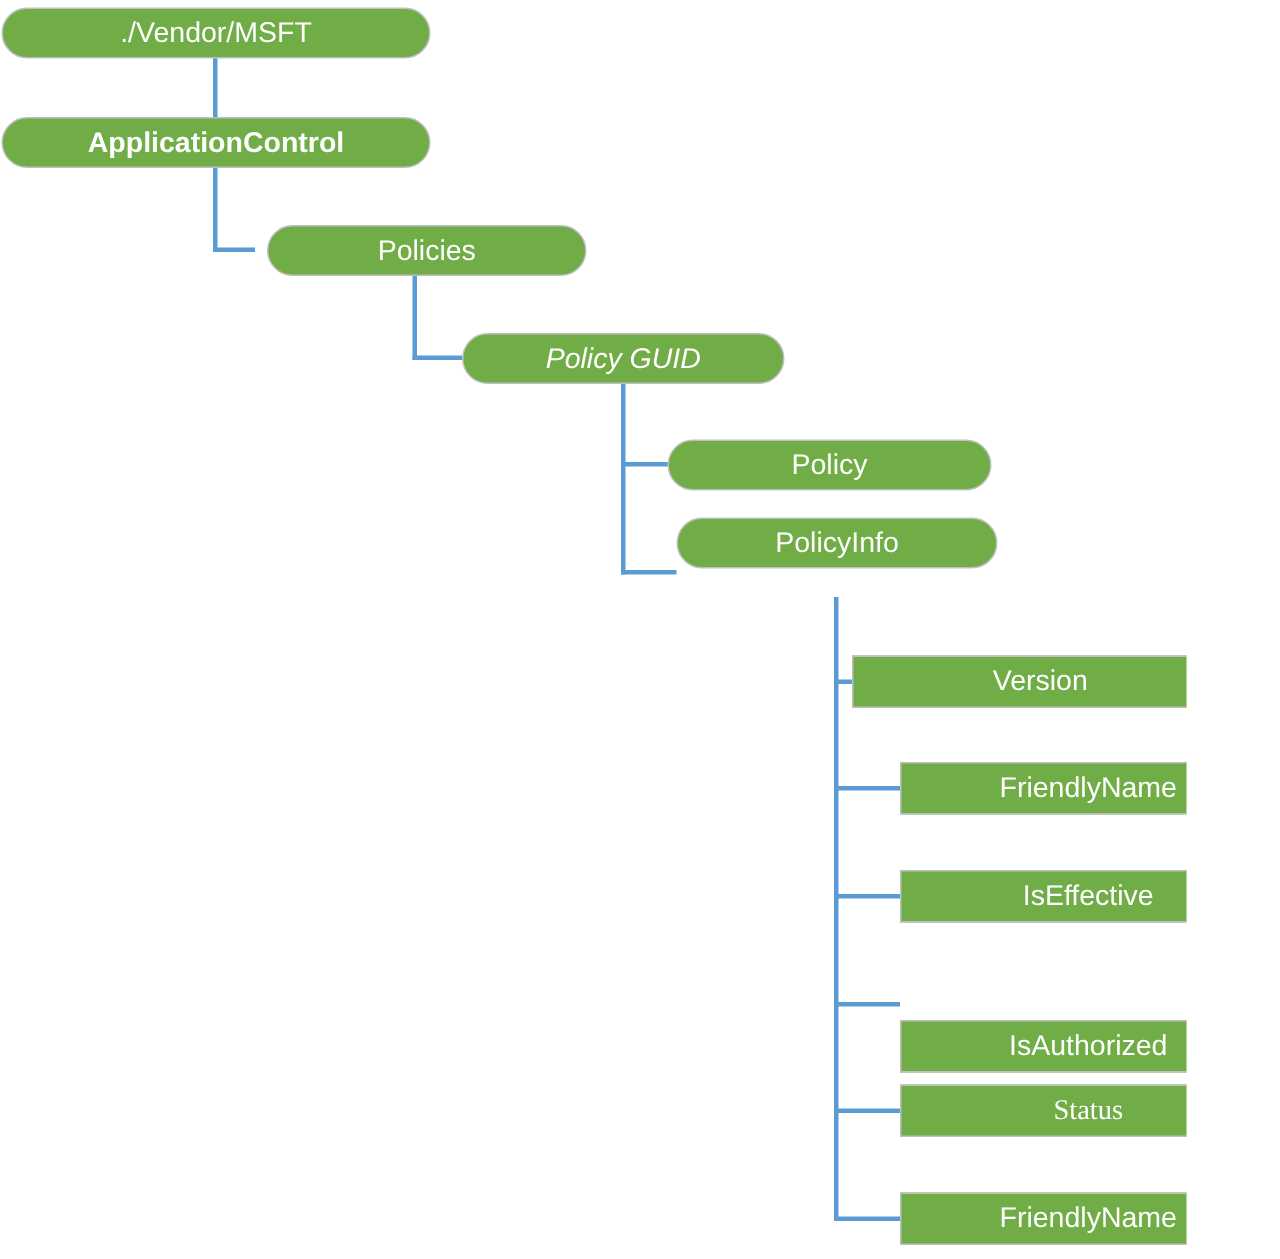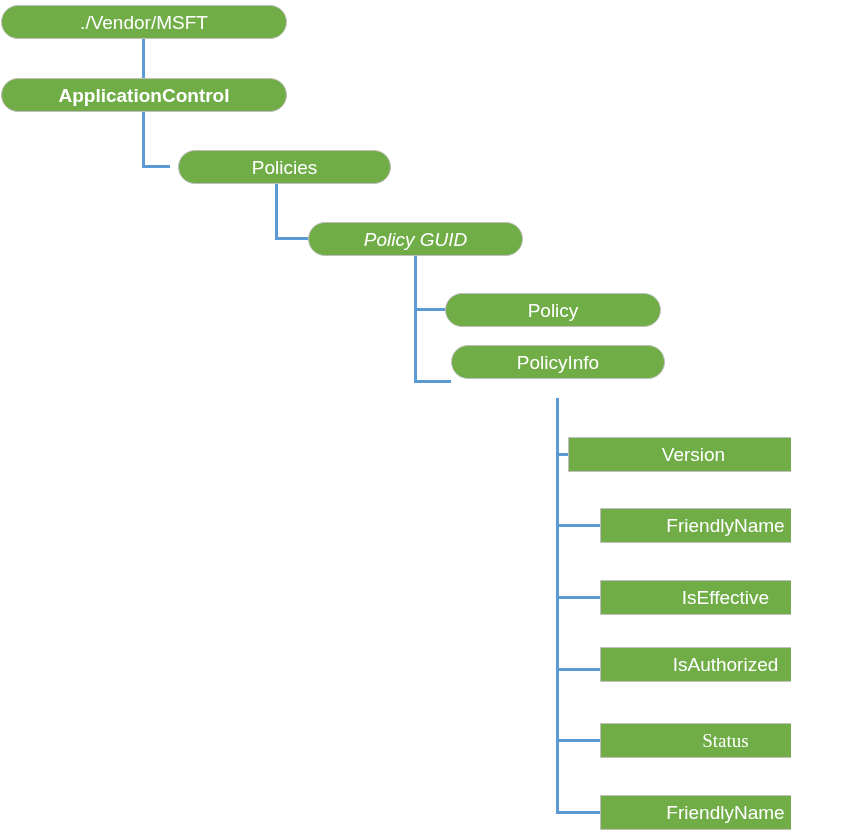--- a/index.html
+++ b/index.html
@@ -69,19 +69,19 @@
   <div class="node pill" style="left:445px; top:293px; width:216px;">Policy</div>
 
   <div class="node pill" style="left:451px; top:345px; width:214px;">PolicyInfo</div>
 
   <div class="node leaf" style="left:568px; top:437px; width:251px;">Version</div>
 
   <div class="node leaf" style="left:600px; top:508px; width:251px;">FriendlyName</div>
 
   <div class="node leaf" style="left:600px; top:580px; width:251px;">IsEffective</div>
 
-  <div class="node leaf" style="left:600px; top:647px; width:251px;">IsAuthorized</div>
+  <div class="node leaf" style="left:600px; top:680px; width:251px;">IsAuthorized</div>
 
   <div class="node leaf" style="left:600px; top:723px; width:251px;font-family:Liberation Serif, serif;">Status</div>
 
   <div class="node leaf" style="left:600px; top:795px; width:251px;">FriendlyName</div>
 
 </div>
 
 </body></html>

